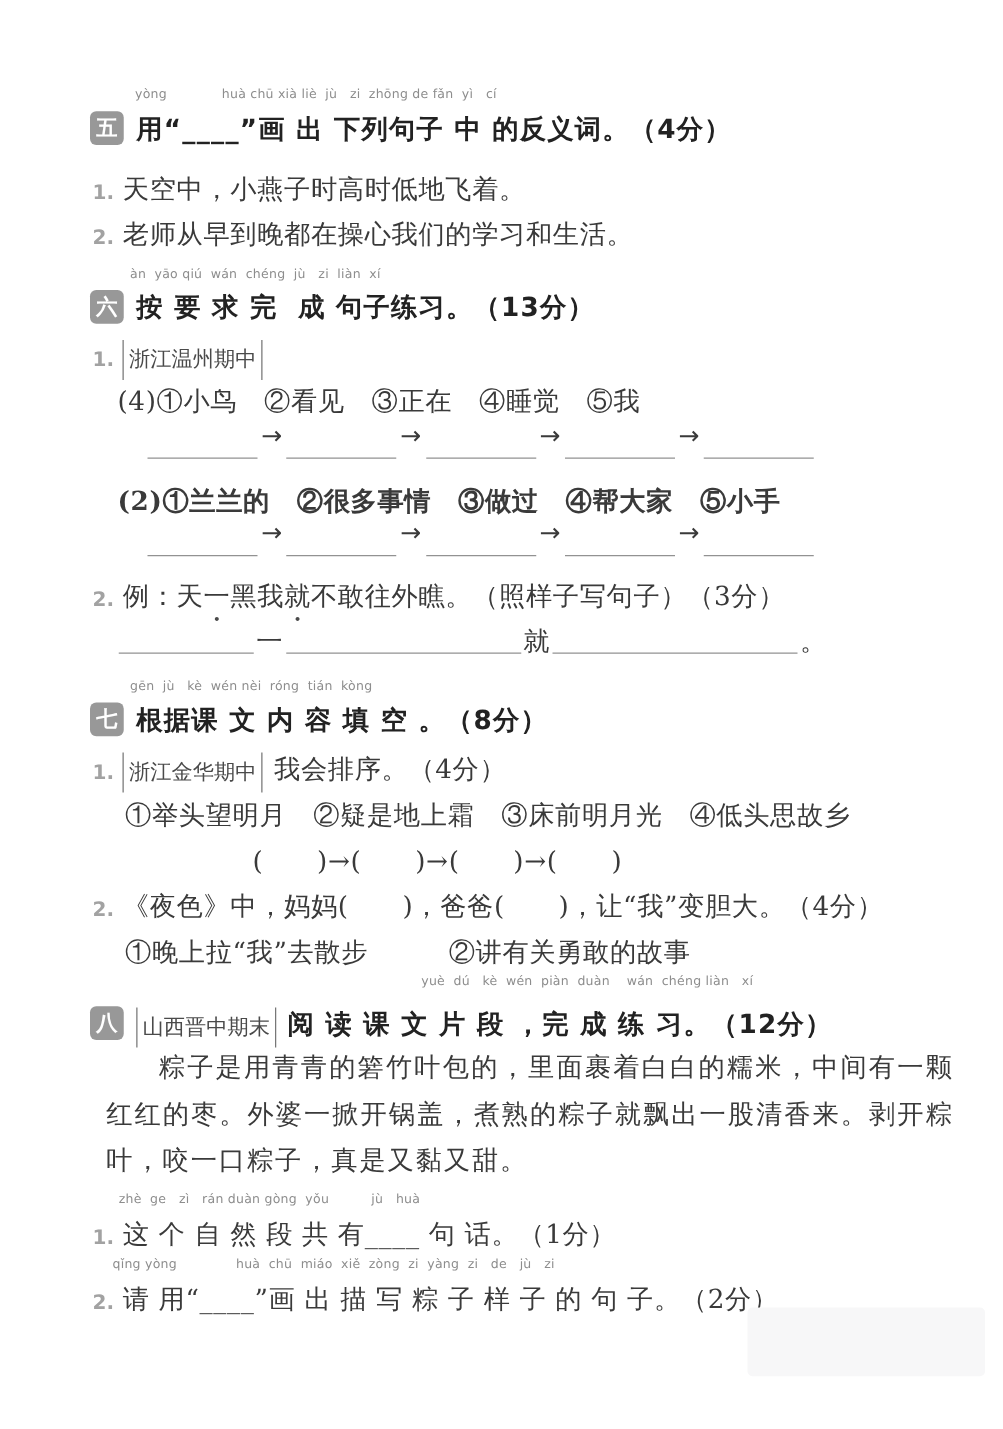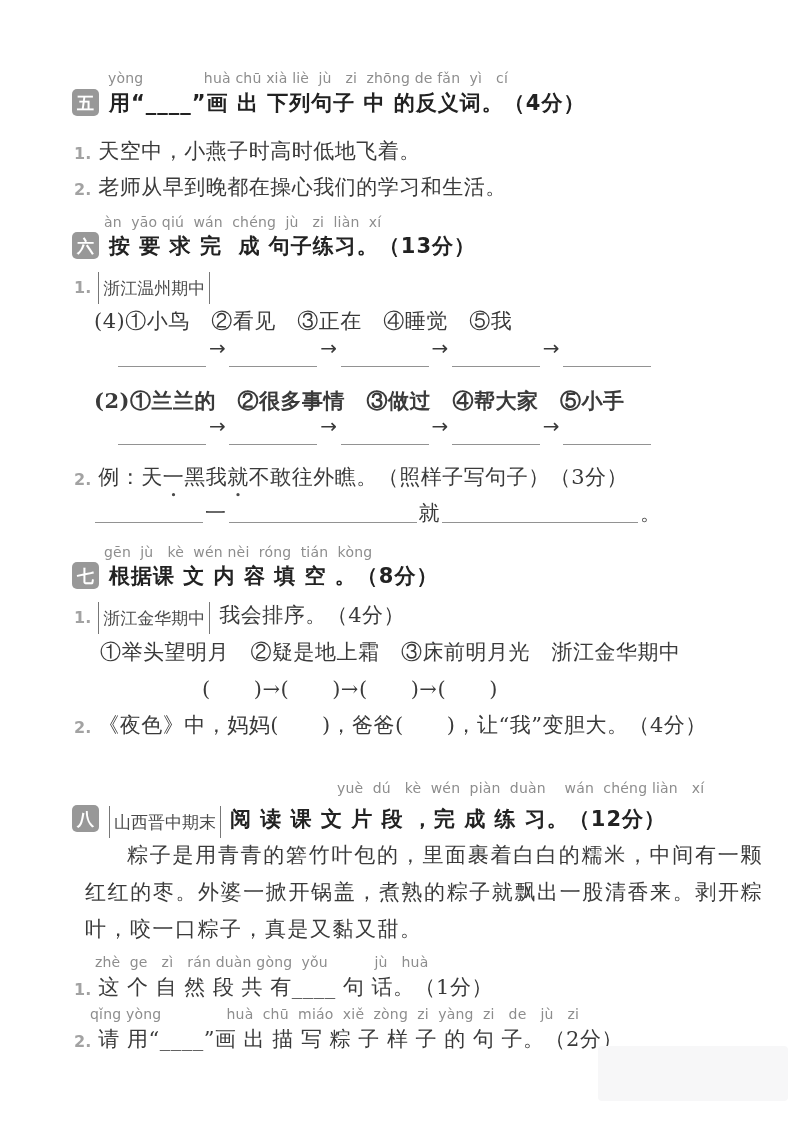--- a/index.html
+++ b/index.html
@@ -4,21 +4,21 @@
 <style>
   html,body{margin:0;padding:0;background:#ffffff;}
   .page{position:relative;width:802px;height:1143px;background:#ffffff;overflow:hidden;
         font-family:"DejaVu Serif", serif;color:#333;}
   .line{position:absolute;white-space:pre;font-size:21px;line-height:30px;color:#3a3a3a;
         letter-spacing:0.5px;display:flex;align-items:flex-start;}
   .kai{font-family:"DejaVu Serif", serif;}
   .head-text{font-family:"DejaVu Sans", sans-serif;font-weight:bold;font-size:21px;
         color:#222;letter-spacing:1px;white-space:pre;}
   .pinyin{position:absolute;white-space:pre;font-family:"DejaVu Sans", sans-serif;
-        font-size:14px;color:#8d8d8d;letter-spacing:0.2px;}
+        font-size:10px;color:#8d8d8d;letter-spacing:0.2px;}
   .badge{flex:0 0 auto;width:27px;height:27px;background:#989898;color:#ffffff;
         border-radius:5px;display:inline-flex;align-items:center;justify-content:center;
         font-family:"DejaVu Sans", sans-serif;font-weight:bold;font-size:17px;
         margin-right:10px;margin-top:1px;letter-spacing:0;}
   .num{flex:0 0 auto;color:#a2a2a2;font-family:"DejaVu Sans", sans-serif;font-weight:bold;
         font-size:16px;margin-right:7px;margin-top:3px;letter-spacing:0;}
   .tag{flex:0 0 auto;font-family:"DejaVu Sans", sans-serif;font-size:17px;color:#4a4a4a;
         border-left:1.5px solid #777;border-right:1.5px solid #777;padding:1px 4px;
         margin-right:9px;margin-top:2px;letter-spacing:0;}
   .blank{display:inline-block;border-bottom:1.5px solid #929292;height:24px;}
@@ -84,28 +84,31 @@
   <div class="line" style="left:72px;top:561px;">
     <span class="badge">七</span>
     <span class="head-text">根据课 文 内 容 填 空 。（8分）</span>
   </div>
   <div class="line" style="left:74px;top:600px;">
     <span class="num">1.</span>
     <span class="tag">浙江金华期中</span>
     <span class="kai">我会排序。（4分）</span>
   </div>
   <div class="line" style="left:100px;top:637px;">
-    <span class="kai">①举头望明月　②疑是地上霜　③床前明月光　浙江金华期中</span>
+    <span class="kai">①举头望明月　②疑是地上霜　③床前明月光　④低头思故乡</span>
   </div>
   <div class="line" style="left:202px;top:674px;">
     <span class="kai">(　　)→(　　)→(　　)→(　　)</span>
   </div>
   <div class="line" style="left:74px;top:710px;">
     <span class="num">2.</span>
     <span class="kai">《夜色》中，妈妈(　　)，爸爸(　　)，让“我”变胆大。（4分）</span>
+  </div>
+  <div class="line" style="left:100px;top:747px;">
+    <span class="kai">①晚上拉“我”去散步　　　②讲有关勇敢的故事</span>
   </div>
 
   <div class="pinyin" style="left:337px;top:780px;">yuè  dú   kè  wén  piàn  duàn    wán  chéng liàn   xí</div>
   <div class="line" style="left:72px;top:804px;">
     <span class="badge">八</span>
     <span class="tag">山西晋中期末</span>
     <span class="head-text">阅 读 课 文 片 段 ，完 成 练 习。（12分）</span>
   </div>
   <div class="passage">粽子是用青青的箬竹叶包的，里面裹着白白的糯米，中间有一颗红红的枣。外婆一掀开锅盖，煮熟的粽子就飘出一股清香来。剥开粽叶，咬一口粽子，真是又黏又甜。</div>
 

